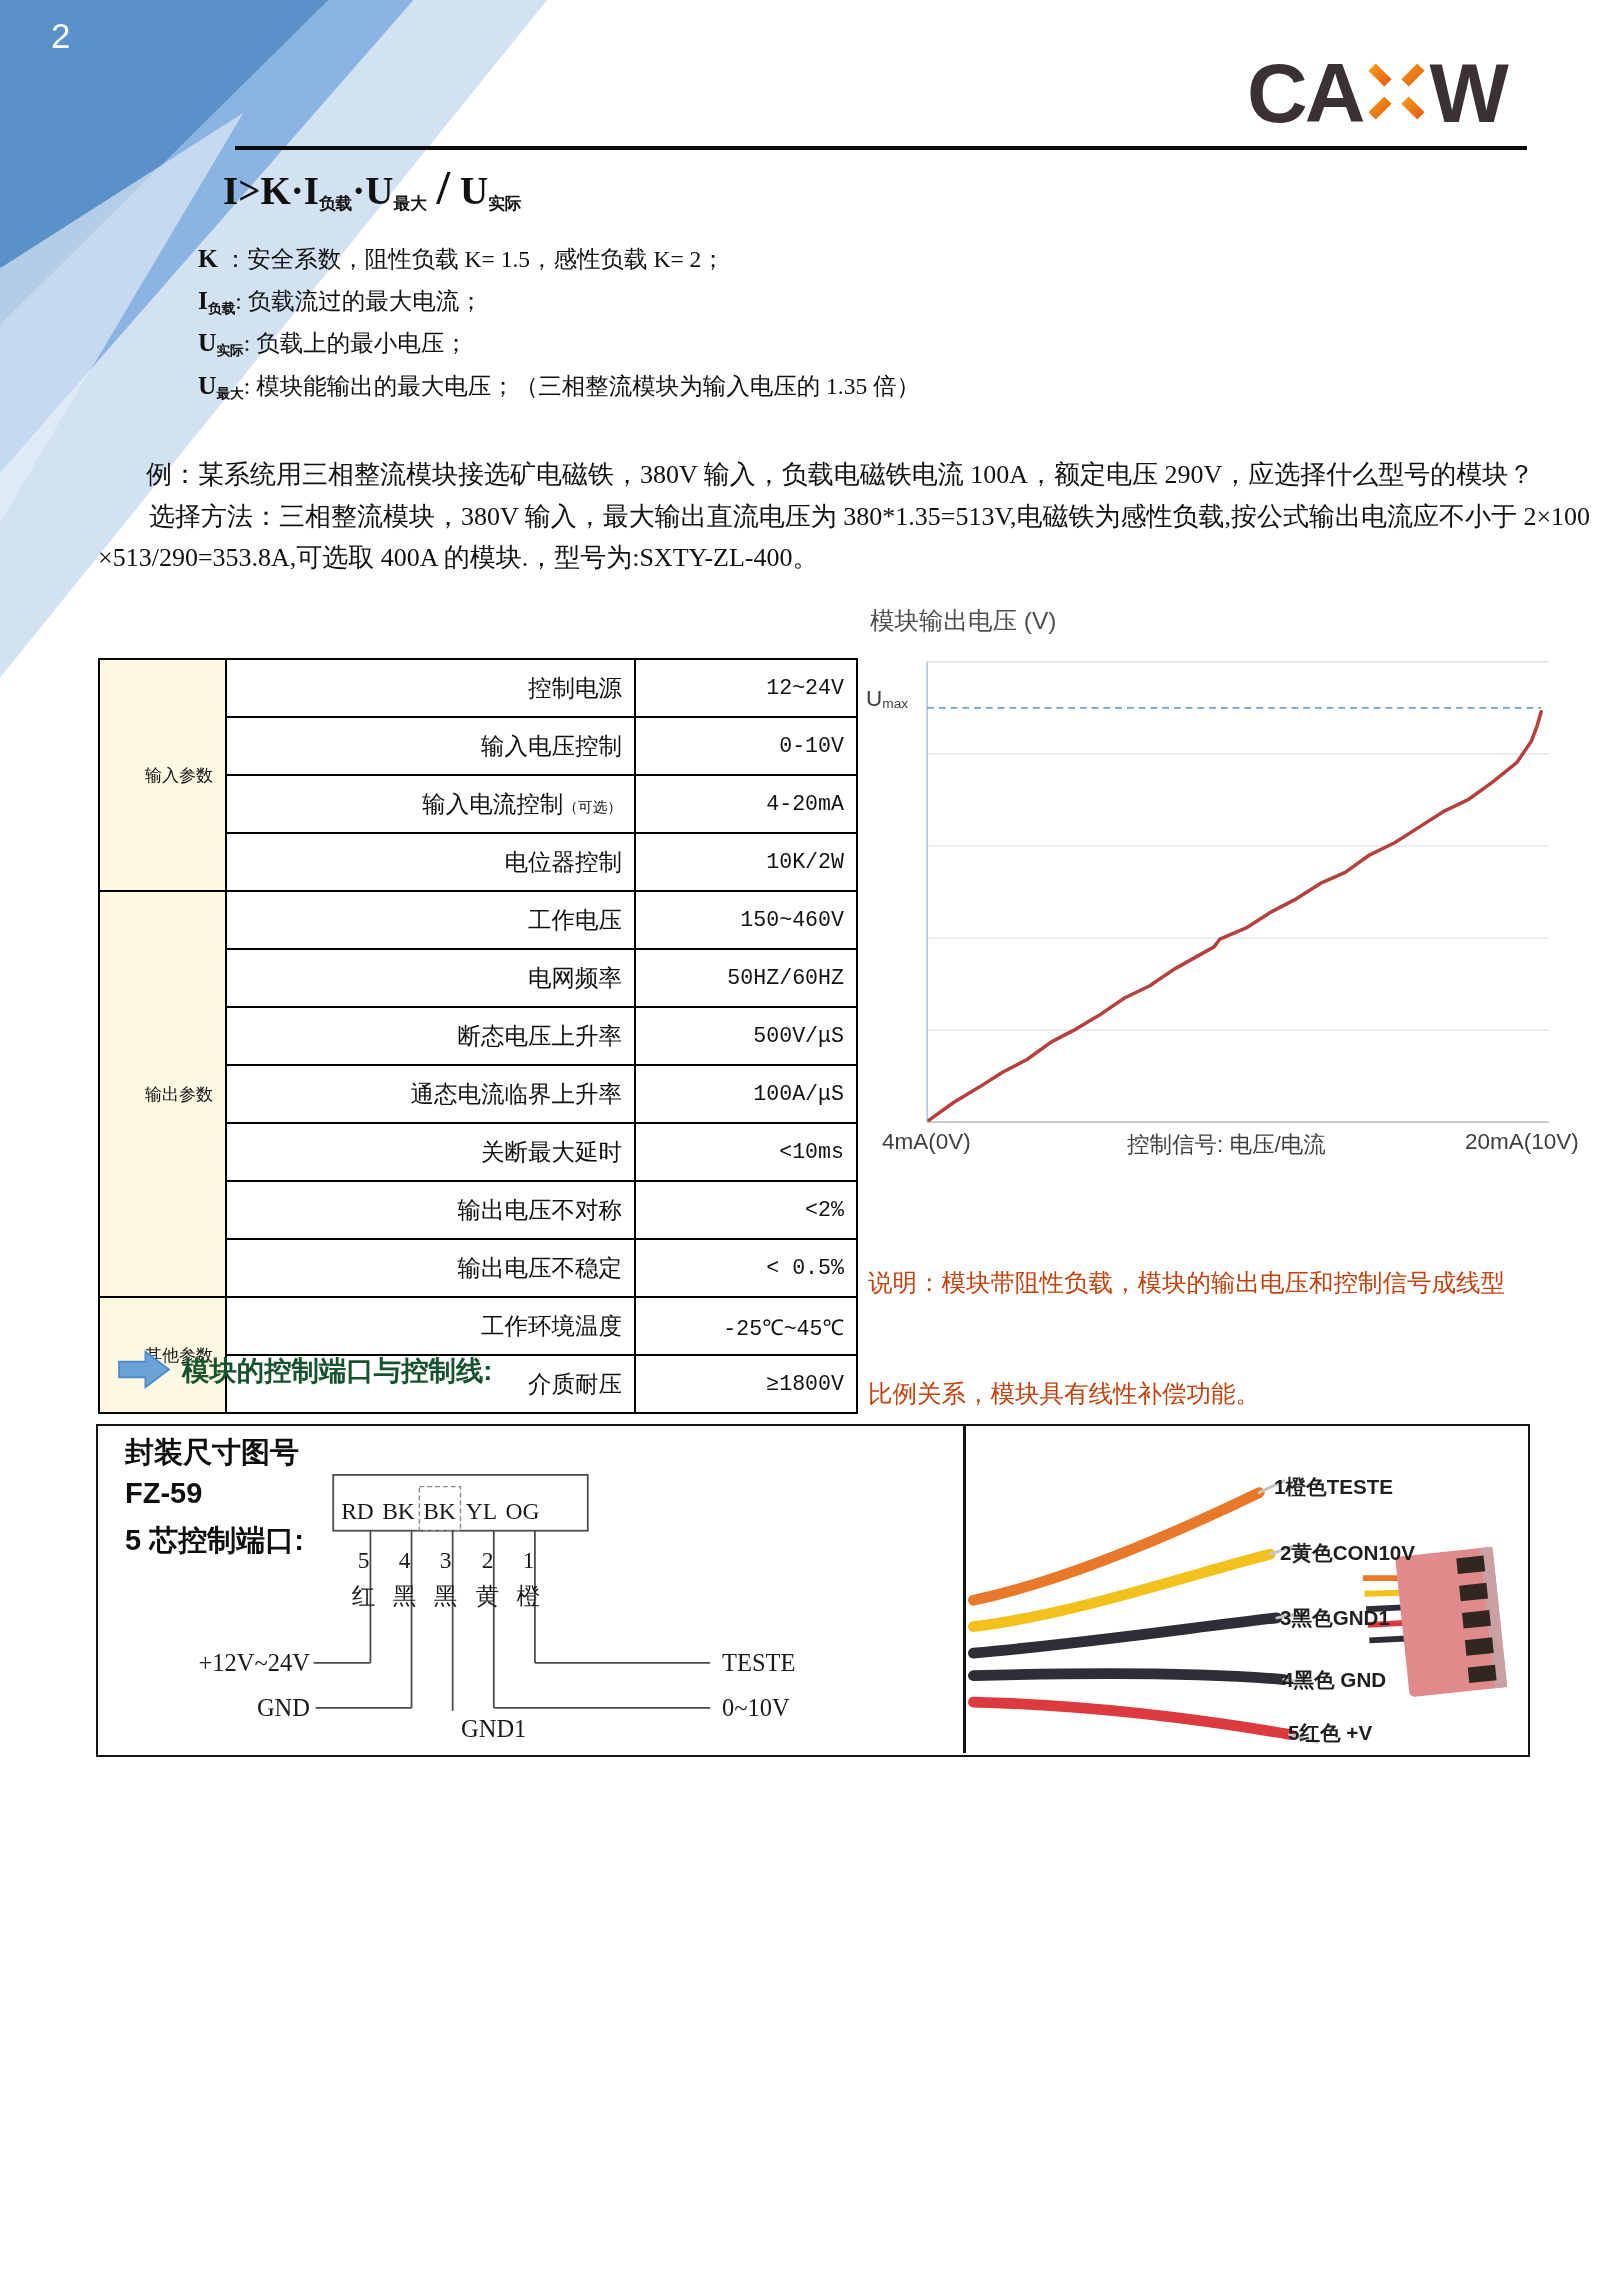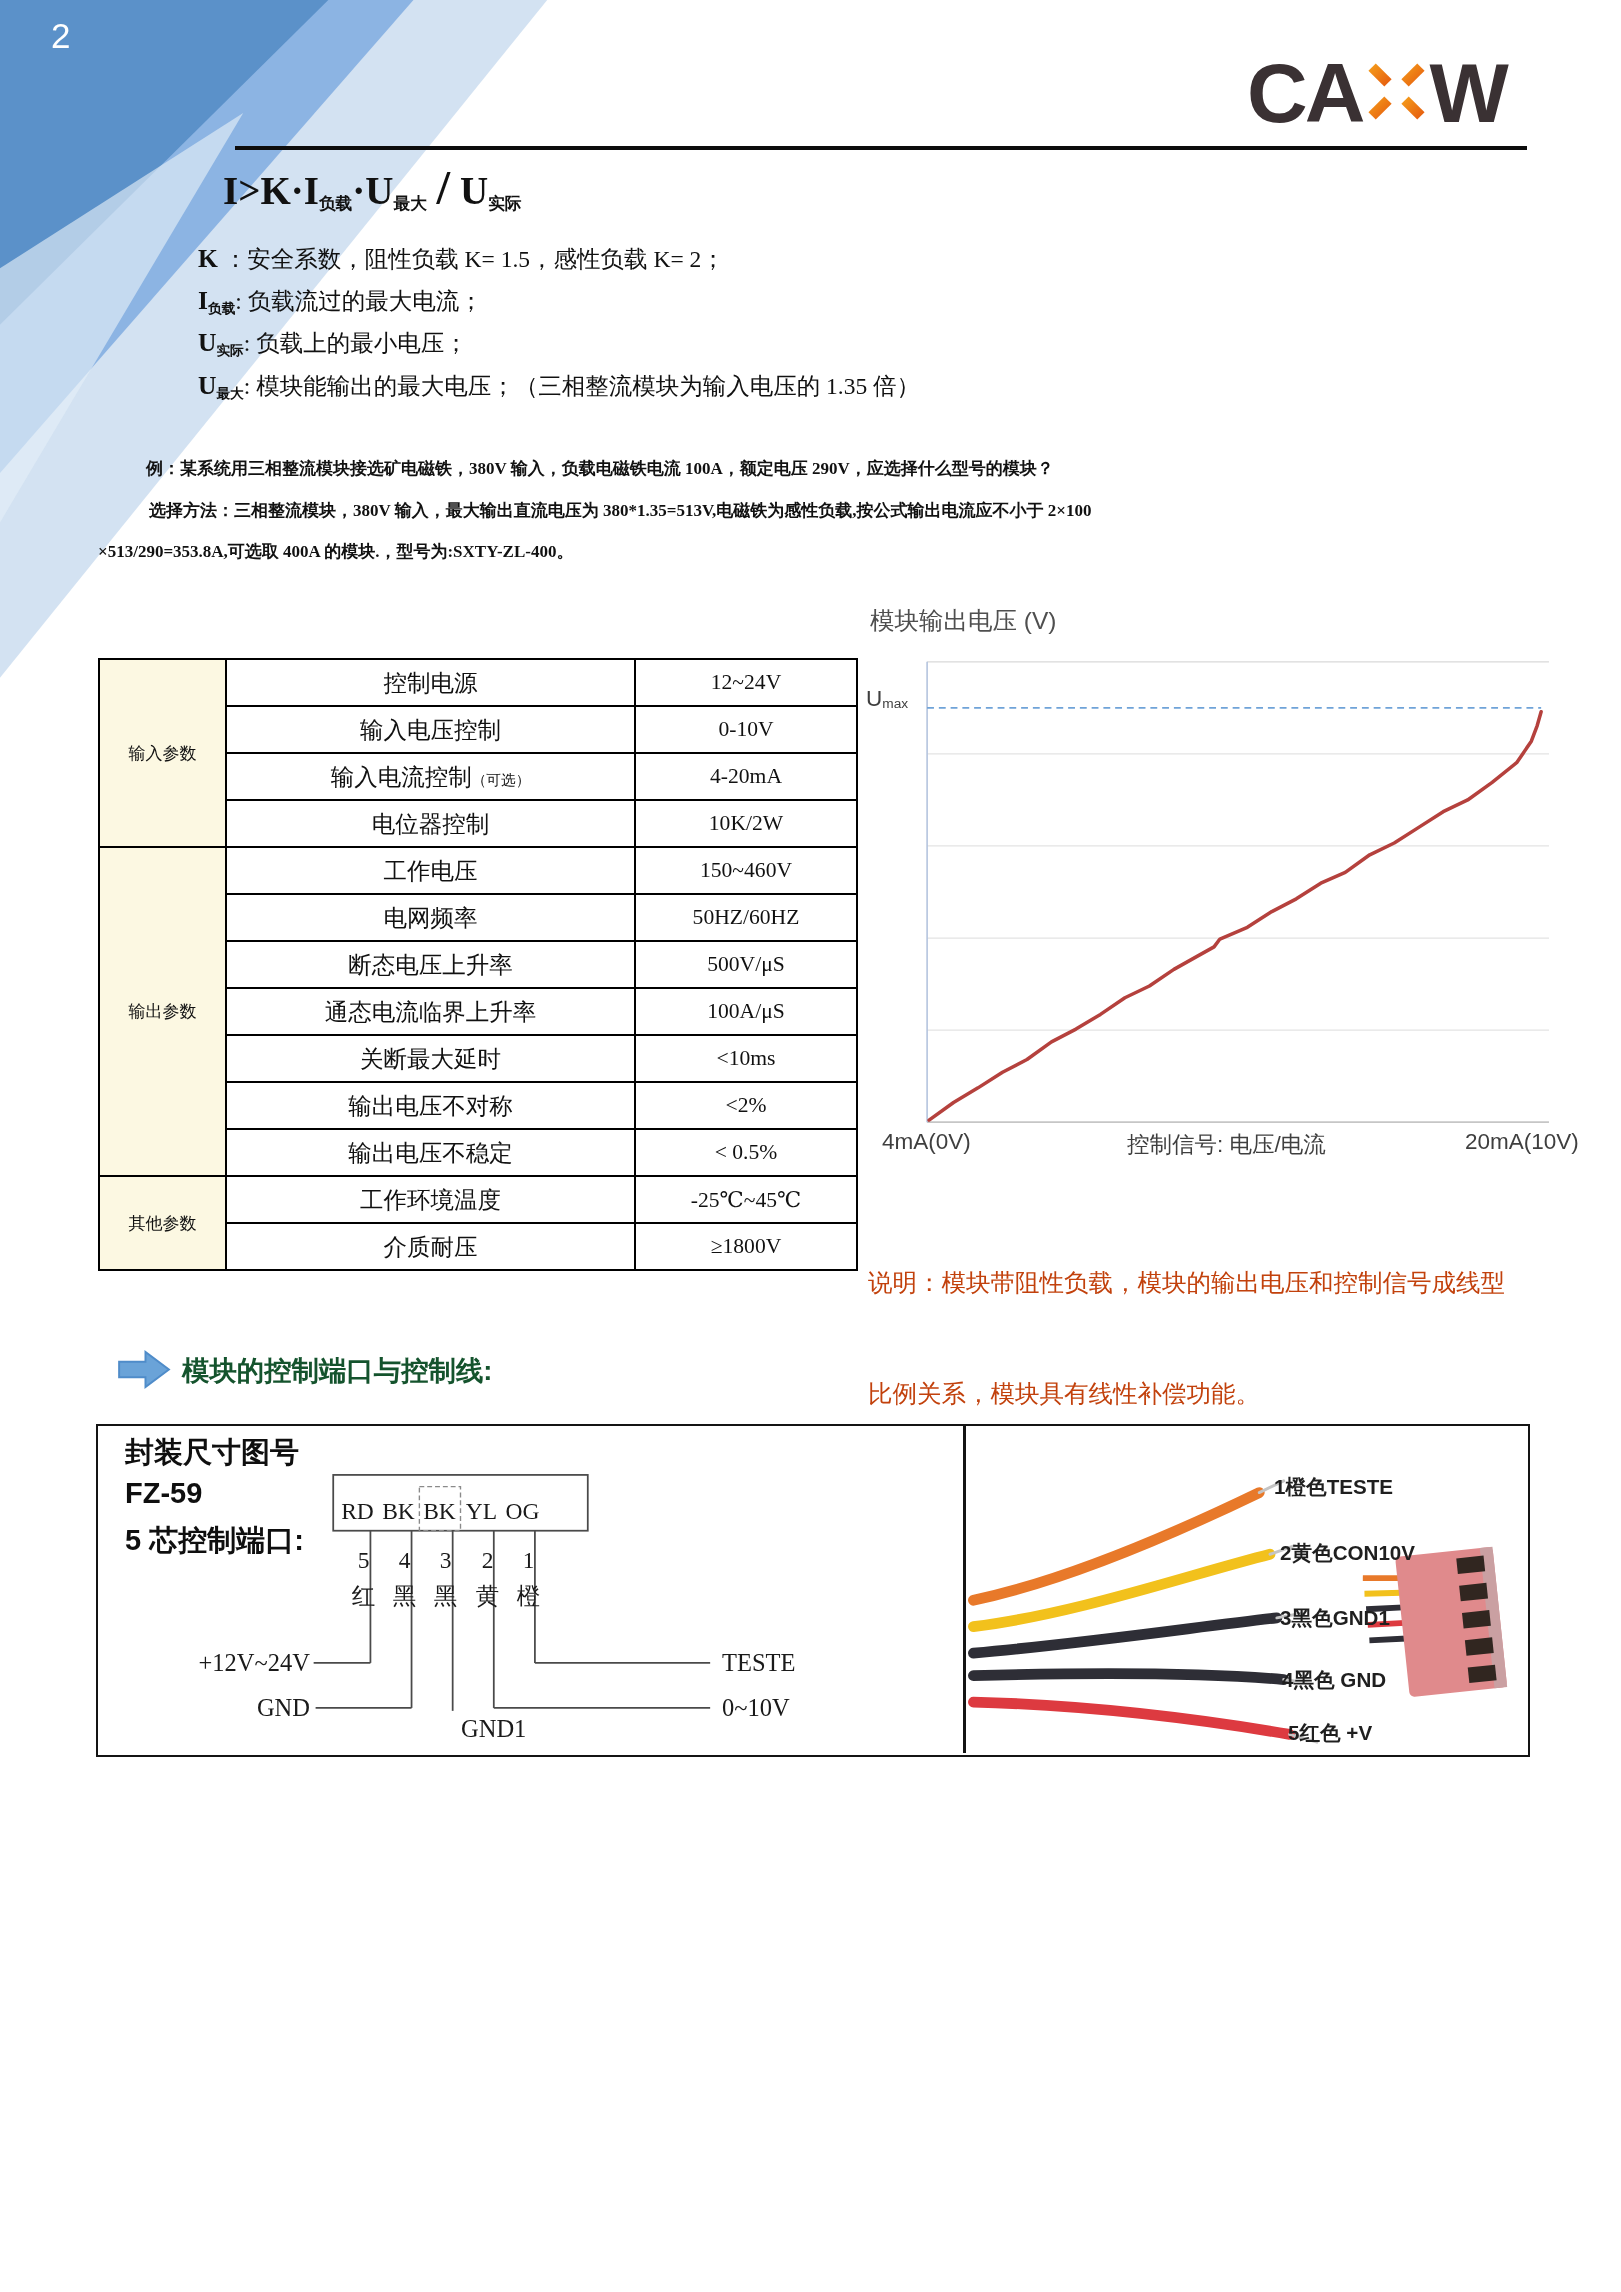--- a/index.html
+++ b/index.html
@@ -22,26 +22,26 @@
   .logo svg{margin:5.9px 2px 0 3.9px;}
   .hrule{left:235px;top:146px;width:1292px;height:3.9px;background:#0d0d0d;}
 
   
   .formula{left:223px;top:159px;font-weight:bold;font-size:39px;}
   .formula .slash{font-size:49px;font-weight:bold;}
   .fsub{font-size:16.7px;font-weight:bold;vertical-align:-4.9px;}
   .def{font-size:23.5px;height:33px;white-space:nowrap;}
   .def .term{font-weight:bold;font-size:25.5px;}
   .def .tsub{font-size:13.7px;font-weight:bold;vertical-align:-3.9px;}
-  .ex{font-weight:bold;font-size:17px;white-space:nowrap;}
+  .ex{font-weight:normal;font-size:26px;white-space:nowrap;}
 
   
   table.spec{position:absolute;left:98px;top:658px;width:758px;border-collapse:collapse;
              table-layout:fixed;border:2.9px solid #000;}
-  table.spec td{border:2px solid #000;text-align:center;vertical-align:middle;padding:0;}
+  table.spec td{border:2px solid #000;text-align:right;vertical-align:middle;padding:12px;font-family:Liberation Mono, monospace;}
   table.spec tr{height:47px;}
   td.group{background:#fcf8e2;font-size:17px;}
   td.param{font-size:23.5px;}
   td.param .note{font-size:14.7px;}
   td.value{font-size:21.6px;}
 
   
   .chart-title{left:870px;top:604px;font-size:24.5px;color:#4f4f4f;}
   .umax{left:866px;top:686px;font-size:22.5px;color:#3f3f3f;}
   .umax .ms{font-size:13.7px;vertical-align:-2px;}

